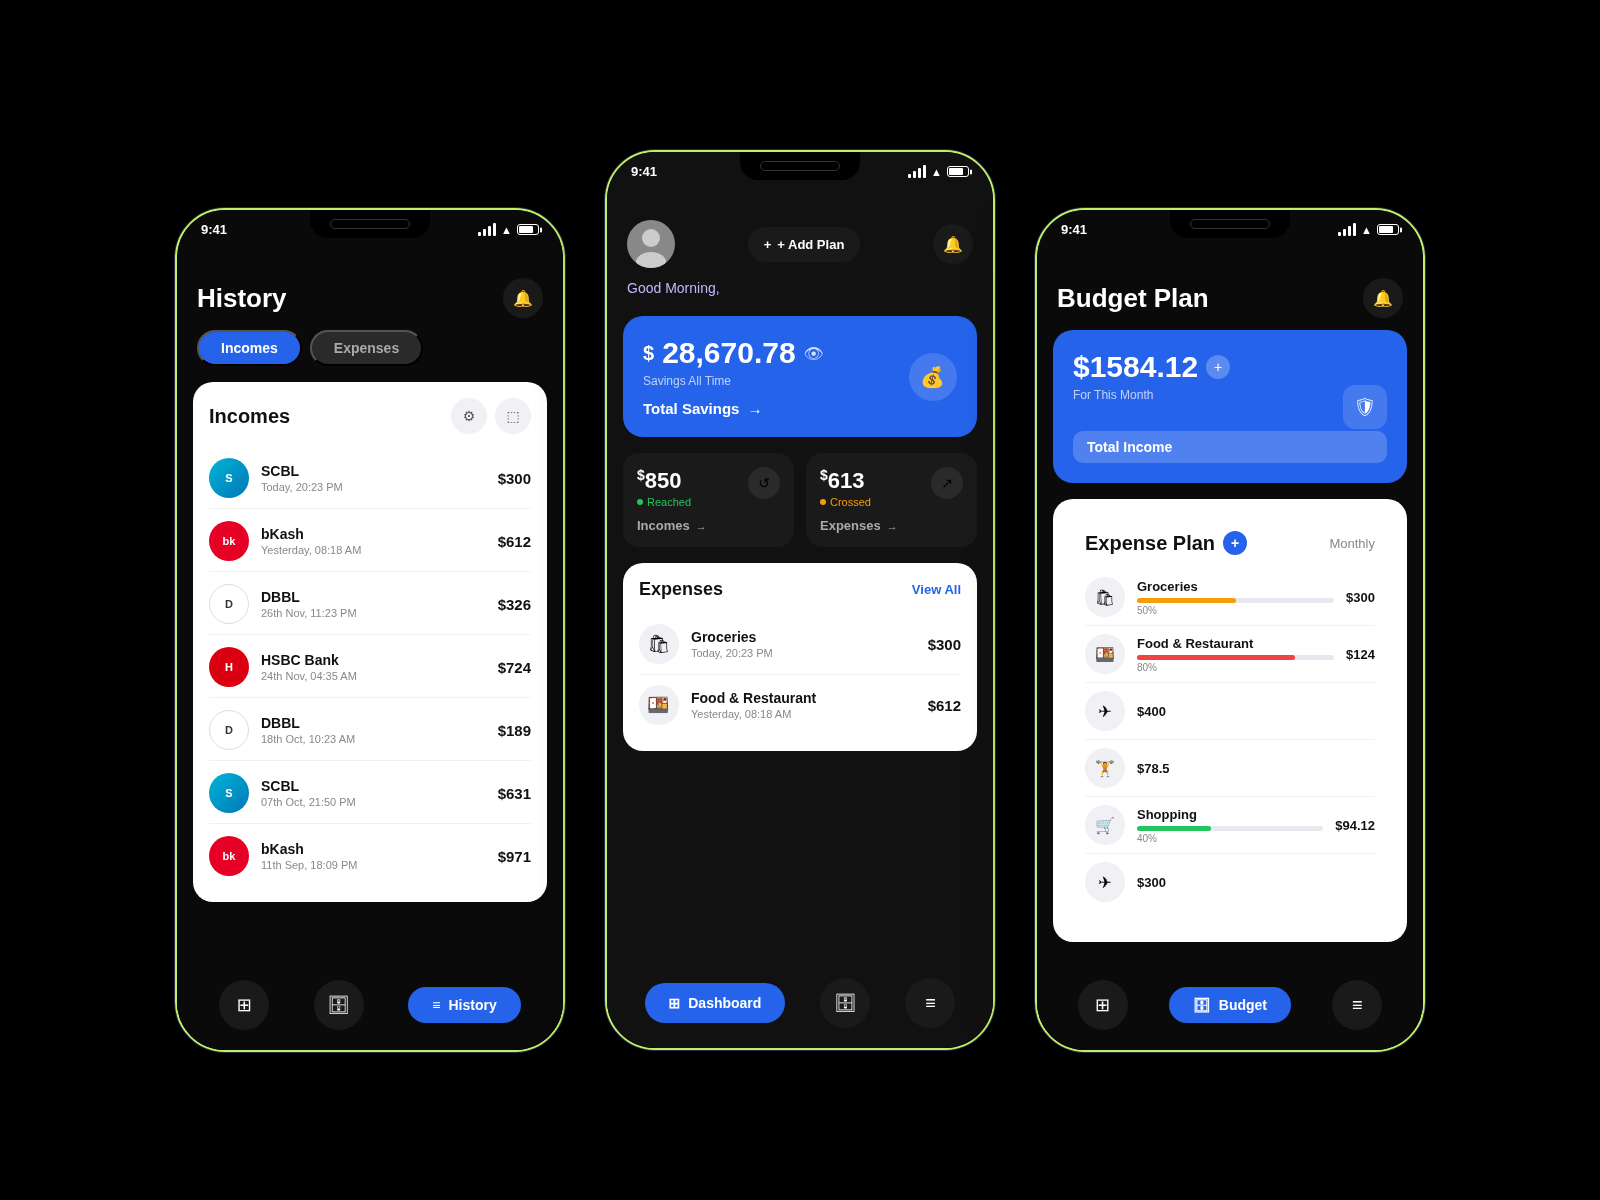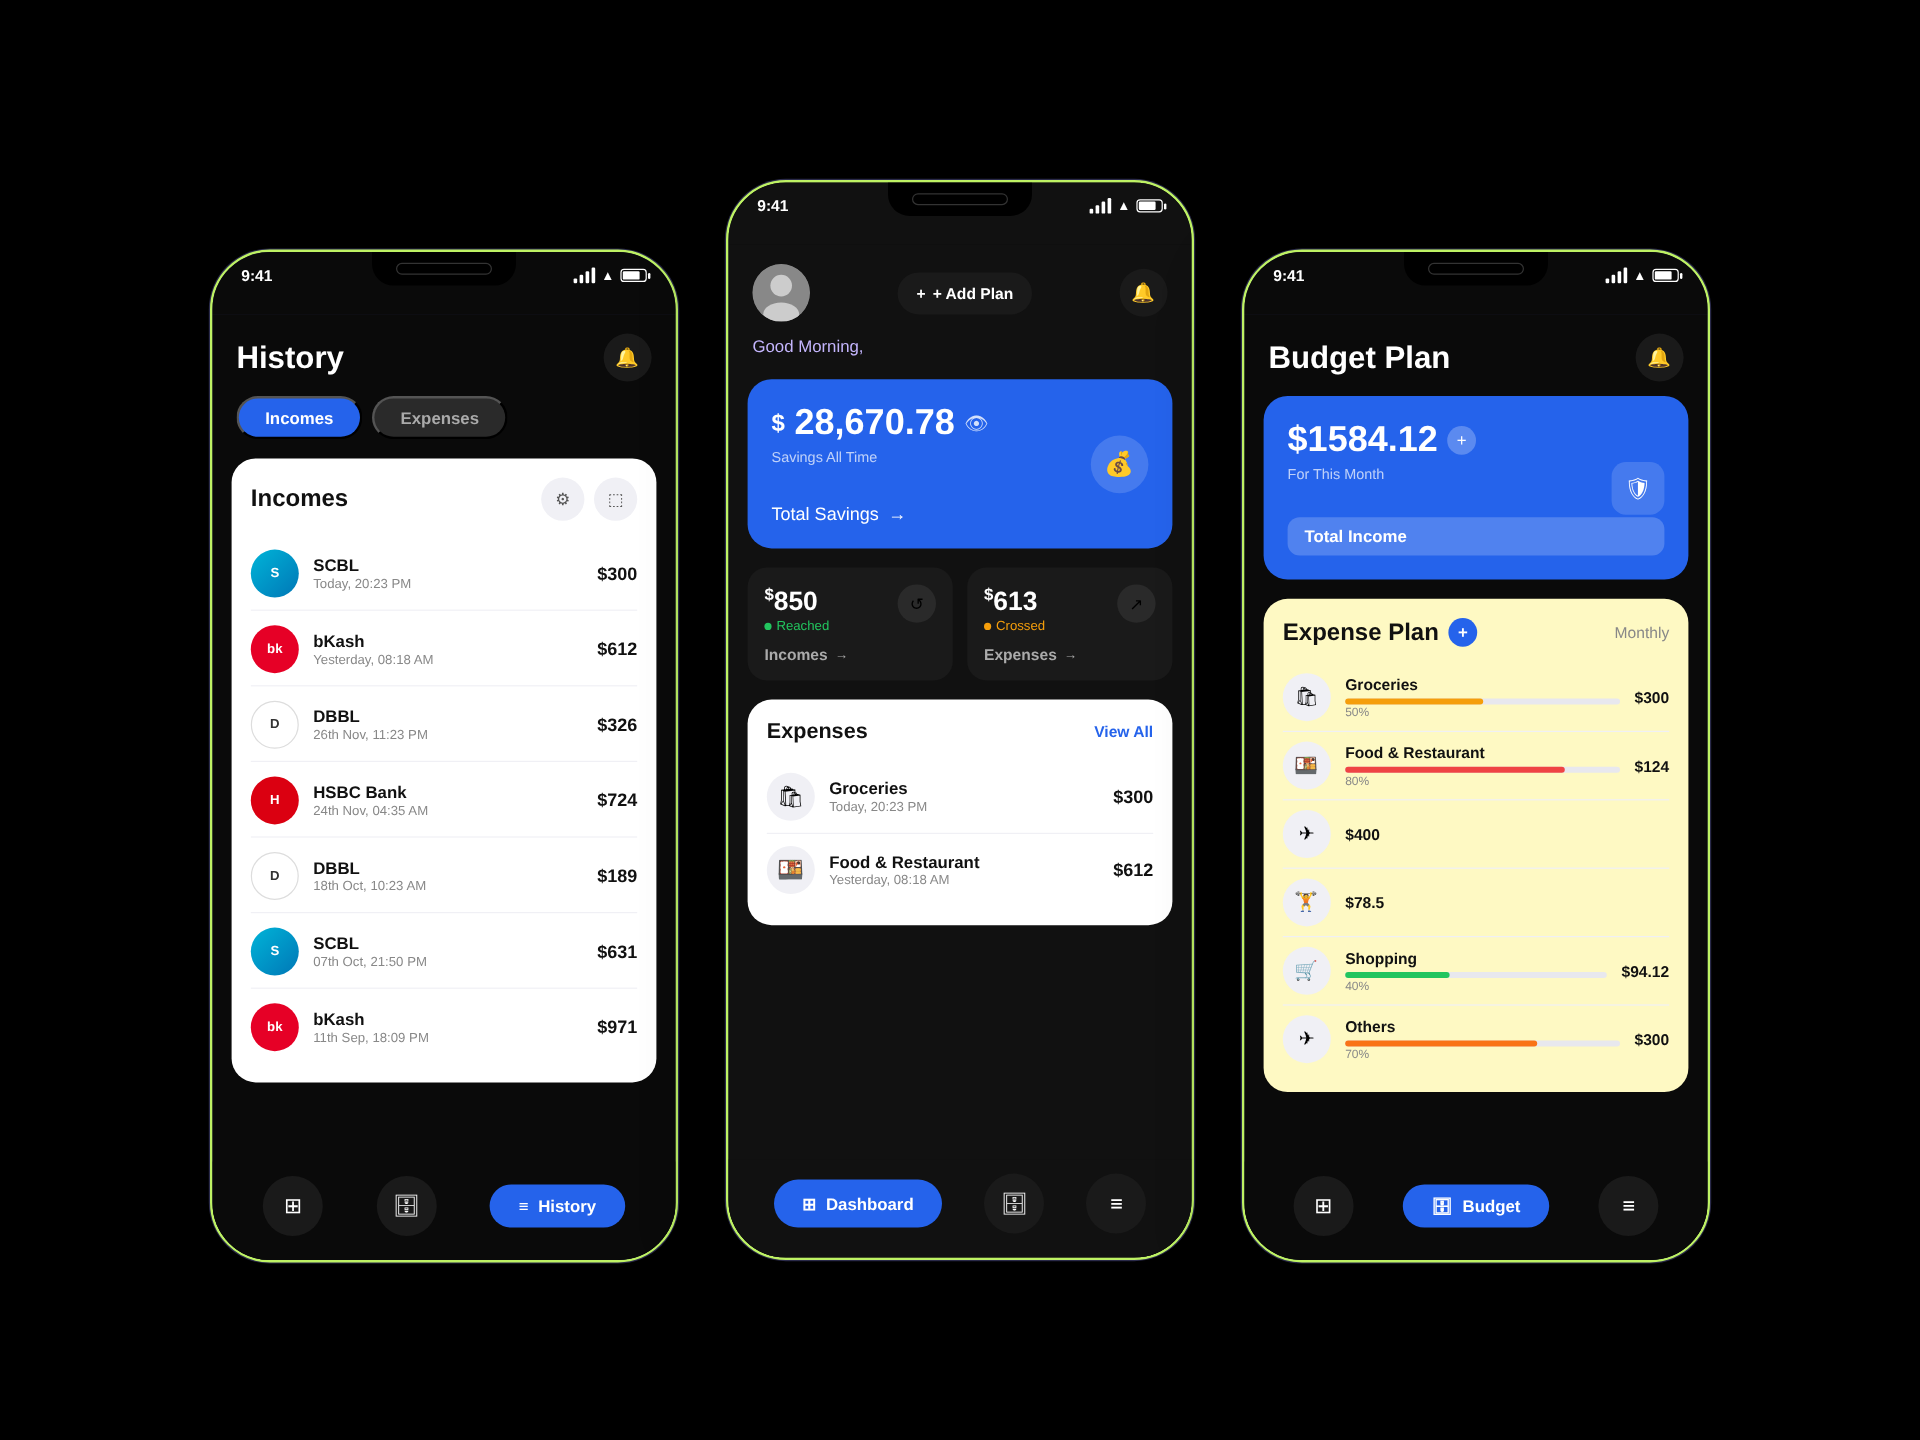--- a/index.html
+++ b/index.html
@@ -172,22 +172,22 @@
       background: #2563eb;
       border-radius: 20px;
       padding: 20px;
       position: relative;
     }
     .savings-amount { font-size: 32px; font-weight: 800; color: #fff; display: flex; align-items: center; gap: 8px; }
     .savings-amount sup { font-size: 20px; font-weight: 700; }
     .eye-icon { color: rgba(255,255,255,0.8); font-size: 16px; }
     .savings-label { font-size: 12px; color: rgba(255,255,255,0.7); margin-top: 4px; }
     .savings-action {
-      margin-top: 32px; display: flex; align-items: center; gap: 8px;
-      font-size: 15px; font-weight: 400; color: #fff;
+      margin-top: 12px; display: flex; align-items: center; gap: 8px;
+      font-size: 15px; font-weight: 700; color: #fff;
     }
     .savings-icon-circle {
       position: absolute; right: 20px; top: 50%; transform: translateY(-50%);
       width: 48px; height: 48px; border-radius: 50%; background: rgba(255,255,255,0.15);
       display: flex; align-items: center; justify-content: center; font-size: 20px;
     }
 
     
     .stats-row { display: flex; gap: 12px; margin: 0 16px 16px; }
     .stat-card {
@@ -258,21 +258,21 @@
       padding: 8px 14px; font-size: 14px; font-weight: 700; color: #fff;
     }
     .shield-btn {
       position: absolute; right: 20px; top: 50%; transform: translateY(-50%);
       width: 44px; height: 44px; border-radius: 12px; background: rgba(255,255,255,0.15);
       display: flex; align-items: center; justify-content: center; font-size: 18px; color: #fff;
     }
 
     
     .expense-plan-card {
-      background: #fef9c3; border-radius: 20px; margin: 0 16px; padding: 16px;
+      background: #ffffff; border-radius: 20px; margin: 0 16px; padding: 32px;
     }
     .plan-header {
       display: flex; align-items: center; justify-content: space-between; margin-bottom: 14px;
     }
     .plan-title { font-size: 20px; font-weight: 700; color: #111; display: flex; align-items: center; gap: 8px; }
     .monthly-label { font-size: 13px; color: #888; font-weight: 400; }
     .plan-item { display: flex; align-items: center; gap: 12px; padding: 8px 0; border-bottom: 1px solid #f0f0f5; }
     .plan-item:last-child { border-bottom: none; }
     .plan-icon {
       width: 40px; height: 40px; border-radius: 50%; background: #f0f0f5;
@@ -625,27 +625,20 @@
       <div class="plan-name">Shopping</div>
       <div class="progress-bar-bg">
         <div class="progress-fill" style="width:40%;background:#22c55e;"></div>
       </div>
       <div class="progress-pct">40%</div>
     </div>
     <div class="plan-amount">$94.12</div>
   </div>
           <div class="plan-item">
     <div class="plan-icon">✈</div>
-    <div class="plan-info">
-      <div class="plan-name">Others</div>
-      <div class="progress-bar-bg">
-        <div class="progress-fill" style="width:70%;background:#f97316;"></div>
-      </div>
-      <div class="progress-pct">70%</div>
-    </div>
     <div class="plan-amount">$300</div>
   </div>
         </div>
     </div>
 
     <div class="bottom-nav">
       <div class="nav-btn">⊞</div>
       <div class="nav-btn-active nav-btn-active-budget">
         <span>🗄</span>
         <span>Budget</span>

